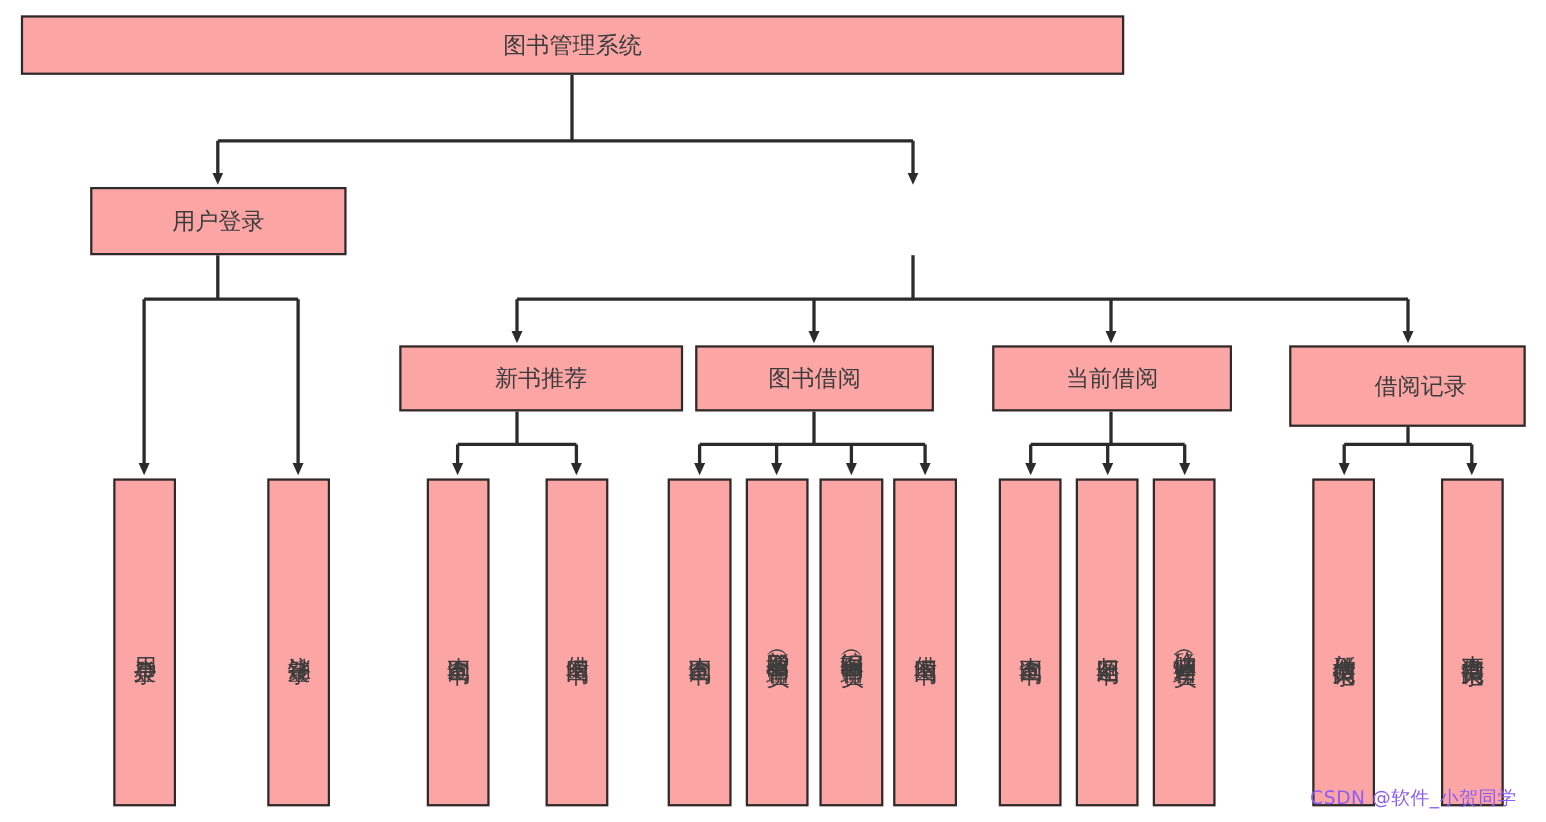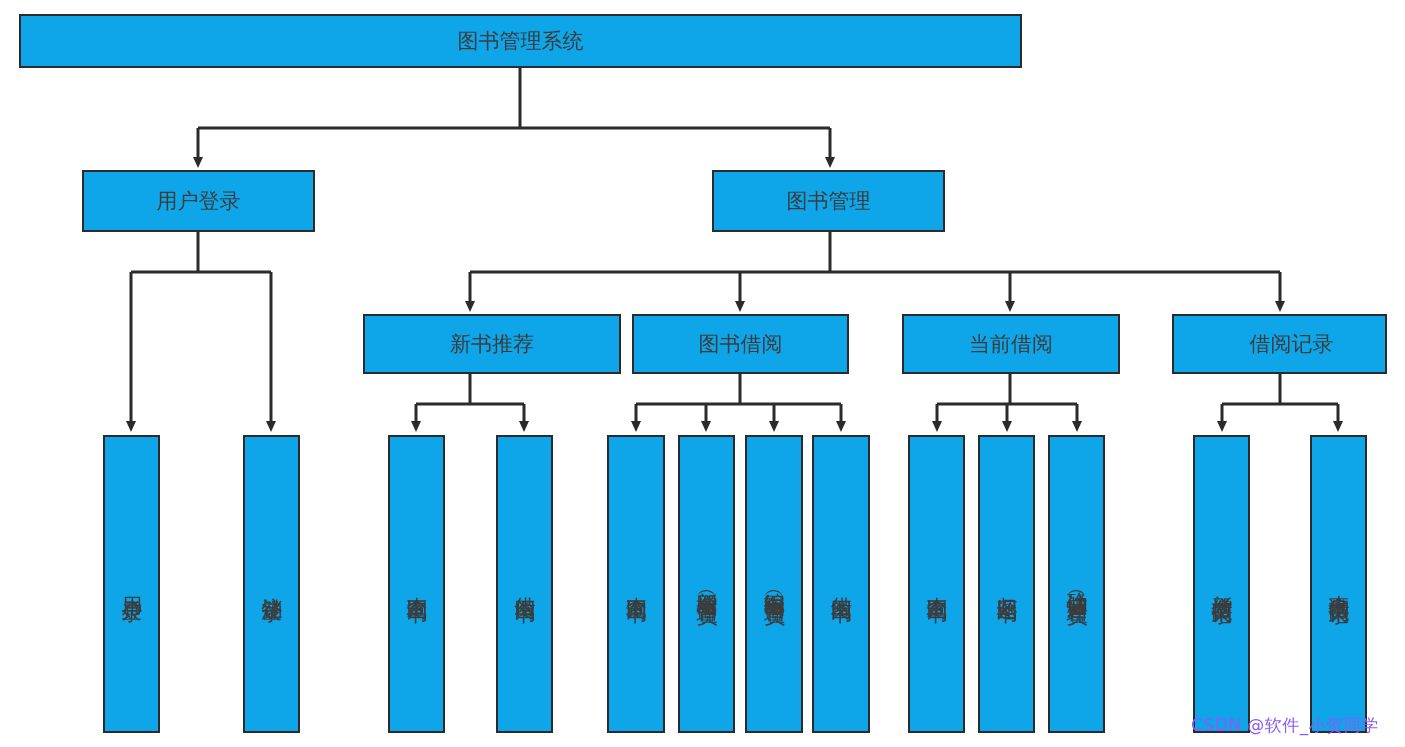--- a/index.html
+++ b/index.html
@@ -10,21 +10,21 @@
     font-family:"DejaVu Sans","Liberation Sans",sans-serif;
     overflow:hidden;
     position:relative;
   }
   #diagram-root{position:absolute;left:0;top:0;width:1405px;height:747px;}
   svg.edges{position:absolute;left:0;top:0;width:1405px;height:747px;}
 
   .node{
     position:absolute;
     box-sizing:border-box;
-    background:#0ea5e9;
+    background:#fca5a5;
     border:2px solid #2b2b2b;
     display:flex;
     align-items:center;
     justify-content:center;
     color:#3c3c3c;
   }
   .node .lbl{
     color:#3c3c3c;
     line-height:1.18;
     text-align:center;
@@ -108,34 +108,31 @@
     </g>
   </svg>
 
   <div class="node root h" style="left:19px;top:14px;width:1003px;height:54px;">
     <span class="lbl">图书管理系统</span>
   </div>
 
   <div class="node h" style="left:82px;top:170px;width:233px;height:62px;">
     <span class="lbl">用户登录</span>
   </div>
-  <div class="node h" style="left:712px;top:170px;width:233px;height:62px;">
-    <span class="lbl">图书管理</span>
-  </div>
 
   <div class="node h" style="left:363px;top:314px;width:258px;height:60px;">
     <span class="lbl">新书推荐</span>
   </div>
   <div class="node h" style="left:902px;top:314px;width:218px;height:60px;">
     <span class="lbl">当前借阅</span>
   </div>
   <div class="node h" style="left:632px;top:314px;width:217px;height:60px;">
     <span class="lbl">图书借阅</span>
   </div>
-  <div class="node h" style="left:1172px;top:314px;width:215px;height:60px;padding-left:24px;">
+  <div class="node h" style="left:1172px;top:314px;width:215px;height:74px;padding-left:24px;">
     <span class="lbl">借阅记录</span>
   </div>
 
   <div class="node v" style="left:103px;top:435px;width:57px;height:298px;">
     <span class="lbl">用户登录</span>
   </div>
   <div class="node v" style="left:243px;top:435px;width:57px;height:298px;">
     <span class="lbl">注销登录</span>
   </div>
 

